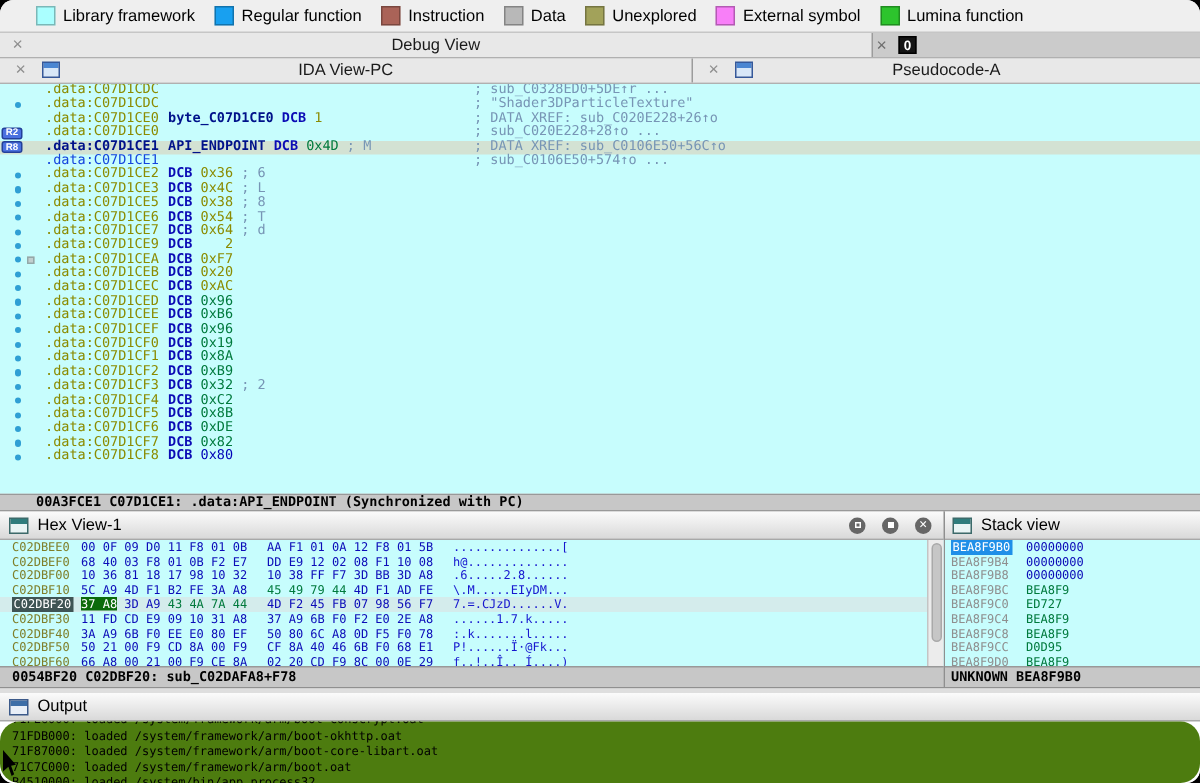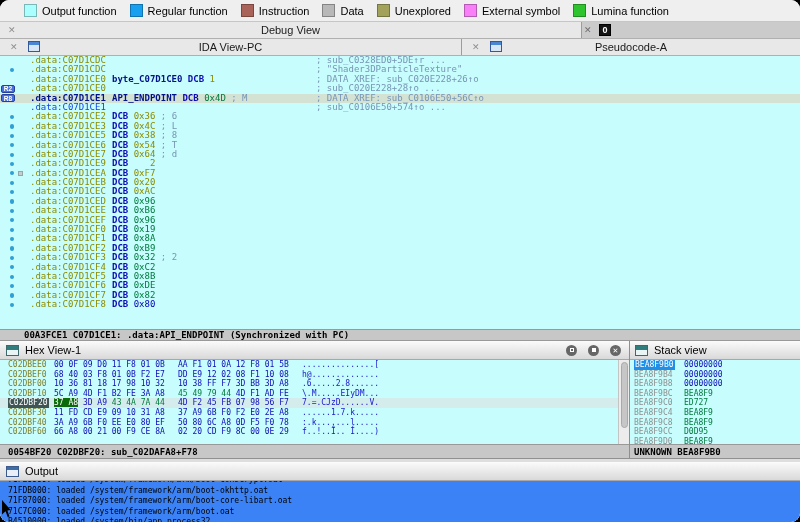--- a/index.html
+++ b/index.html
@@ -71,34 +71,34 @@
   .stackbody{position:relative;flex:1;background:#c7fdfd;overflow:hidden;
              font-family:"DejaVu Sans Mono",monospace;font-size:8px;}
   .srow{position:relative;height:9.6px;line-height:9.6px;white-space:pre;}
   .sa{position:absolute;left:4px;top:0;color:#8f8f8f;}
   .sa.sel{background:#1f8fe8;color:#fff;padding:0 1px;}
   .sv{position:absolute;left:54px;top:0;}
   .sv.n{color:#0c0cb8;} .sv.g{color:#007a3d;}
   
   .outpanel{height:64px;box-sizing:border-box;border-top:1px solid #909090;display:flex;flex-direction:column;background:#fff;}
   .ogrip{height:3px;background:#dedede;flex:none;}
-  .outbody{flex:1;overflow:hidden;background:#3b82f6;}
+  .outbody{flex:1;overflow:hidden;background:#4d7c0f;border-radius:13px;}
   .outinner{margin-top:-6px;padding-left:8px;font:8px/10.5px "DejaVu Sans Mono",monospace;color:#000;white-space:pre;}
   .cursor{position:absolute;left:2px;top:500px;width:12px;height:18px;background:#000;z-index:9;
           clip-path:polygon(0 0,0 80%,30% 62%,48% 96%,62% 90%,45% 58%,72% 55%);}
 </style>
 </head>
 <body>
 
 <div class="window">
 
   <div class="toolbar" id="legend">
       <span class="legend-item">
         <span class="swatch" style="background: rgb(170, 255, 255);"></span>
-        <span>Output function</span>
+        <span>Library framework</span>
       </span>
       <span class="legend-item">
         <span class="swatch" style="background: rgb(24, 160, 240);"></span>
         <span>Regular function</span>
       </span>
       <span class="legend-item">
         <span class="swatch" style="background: rgb(170, 99, 88);"></span>
         <span>Instruction</span>
       </span>
       <span class="legend-item">
@@ -192,20 +192,21 @@
       </div>
       <div class="hexbody" id="hexbody">
 
       <div class="hrow"><span class="col ha">C02DBEE0</span><span class="col hg1"><span class="hn">00 0F 09 D0 11 F8 01 0B</span></span><span class="col hg2"><span class="hn">AA F1 01 0A 12 F8 01 5B</span></span><span class="col hasc">...............[</span></div>
           <div class="hrow"><span class="col ha">C02DBEF0</span><span class="col hg1"><span class="hn">68 40 03 F8 01 0B F2 E7</span></span><span class="col hg2"><span class="hn">DD E9 12 02 08 F1 10 08</span></span><span class="col hasc">h@..............</span></div>
           <div class="hrow"><span class="col ha">C02DBF00</span><span class="col hg1"><span class="hn">10 36 81 18 17 98 10 32</span></span><span class="col hg2"><span class="hn">10 38 FF F7 3D BB 3D A8</span></span><span class="col hasc">.6.....2.8......</span></div>
           <div class="hrow"><span class="col ha">C02DBF10</span><span class="col hg1"><span class="hn">5C A9 4D F1 B2 FE 3A A8</span></span><span class="col hg2"><span class="hg">45 49 79 44</span><span class="hn"> 4D F1 AD FE</span></span><span class="col hasc">\.M.....EIyDM...</span></div>
           <div class="hrow hl"><span class="col ha sel">C02DBF20</span><span class="col hg1"><span class="hs">37 A8</span><span class="hn"> 3D A9 </span><span class="hg">43 4A 7A 44</span></span><span class="col hg2"><span class="hn">4D F2 45 FB 07 98 56 F7</span></span><span class="col hasc">7.=.CJzD......V.</span></div>
           <div class="hrow"><span class="col ha">C02DBF30</span><span class="col hg1"><span class="hn">11 FD CD E9 09 10 31 A8</span></span><span class="col hg2"><span class="hn">37 A9 6B F0 F2 E0 2E A8</span></span><span class="col hasc">......1.7.k.....</span></div>
           <div class="hrow"><span class="col ha">C02DBF40</span><span class="col hg1"><span class="hn">3A A9 6B F0 EE E0 80 EF</span></span><span class="col hg2"><span class="hn">50 80 6C A8 0D F5 F0 78</span></span><span class="col hasc">:.k.......l.....</span></div>
+          <div class="hrow"><span class="col ha">C02DBF50</span><span class="col hg1"><span class="hn">50 21 00 F9 CD 8A 00 F9</span></span><span class="col hg2"><span class="hn">CF 8A 40 46 6B F0 68 E1</span></span><span class="col hasc">P!......Ï·@Fk...</span></div>
           <div class="hrow"><span class="col ha">C02DBF60</span><span class="col hg1"><span class="hn">66 A8 00 21 00 F9 CE 8A</span></span><span class="col hg2"><span class="hn">02 20 CD F9 8C 00 0E 29</span></span><span class="col hasc">f..!..Î.. Í....)</span></div>
           <div class="hscroll">
           <div class="hthumb"></div>
         </div>
         </div>
       <div class="sbar s2">0054BF20 C02DBF20: sub_C02DAFA8+F78</div>
     </div>
     <div class="vdiv"></div>
     <div class="stackpanel">
       <div class="phead" style="padding-left:5px;">

